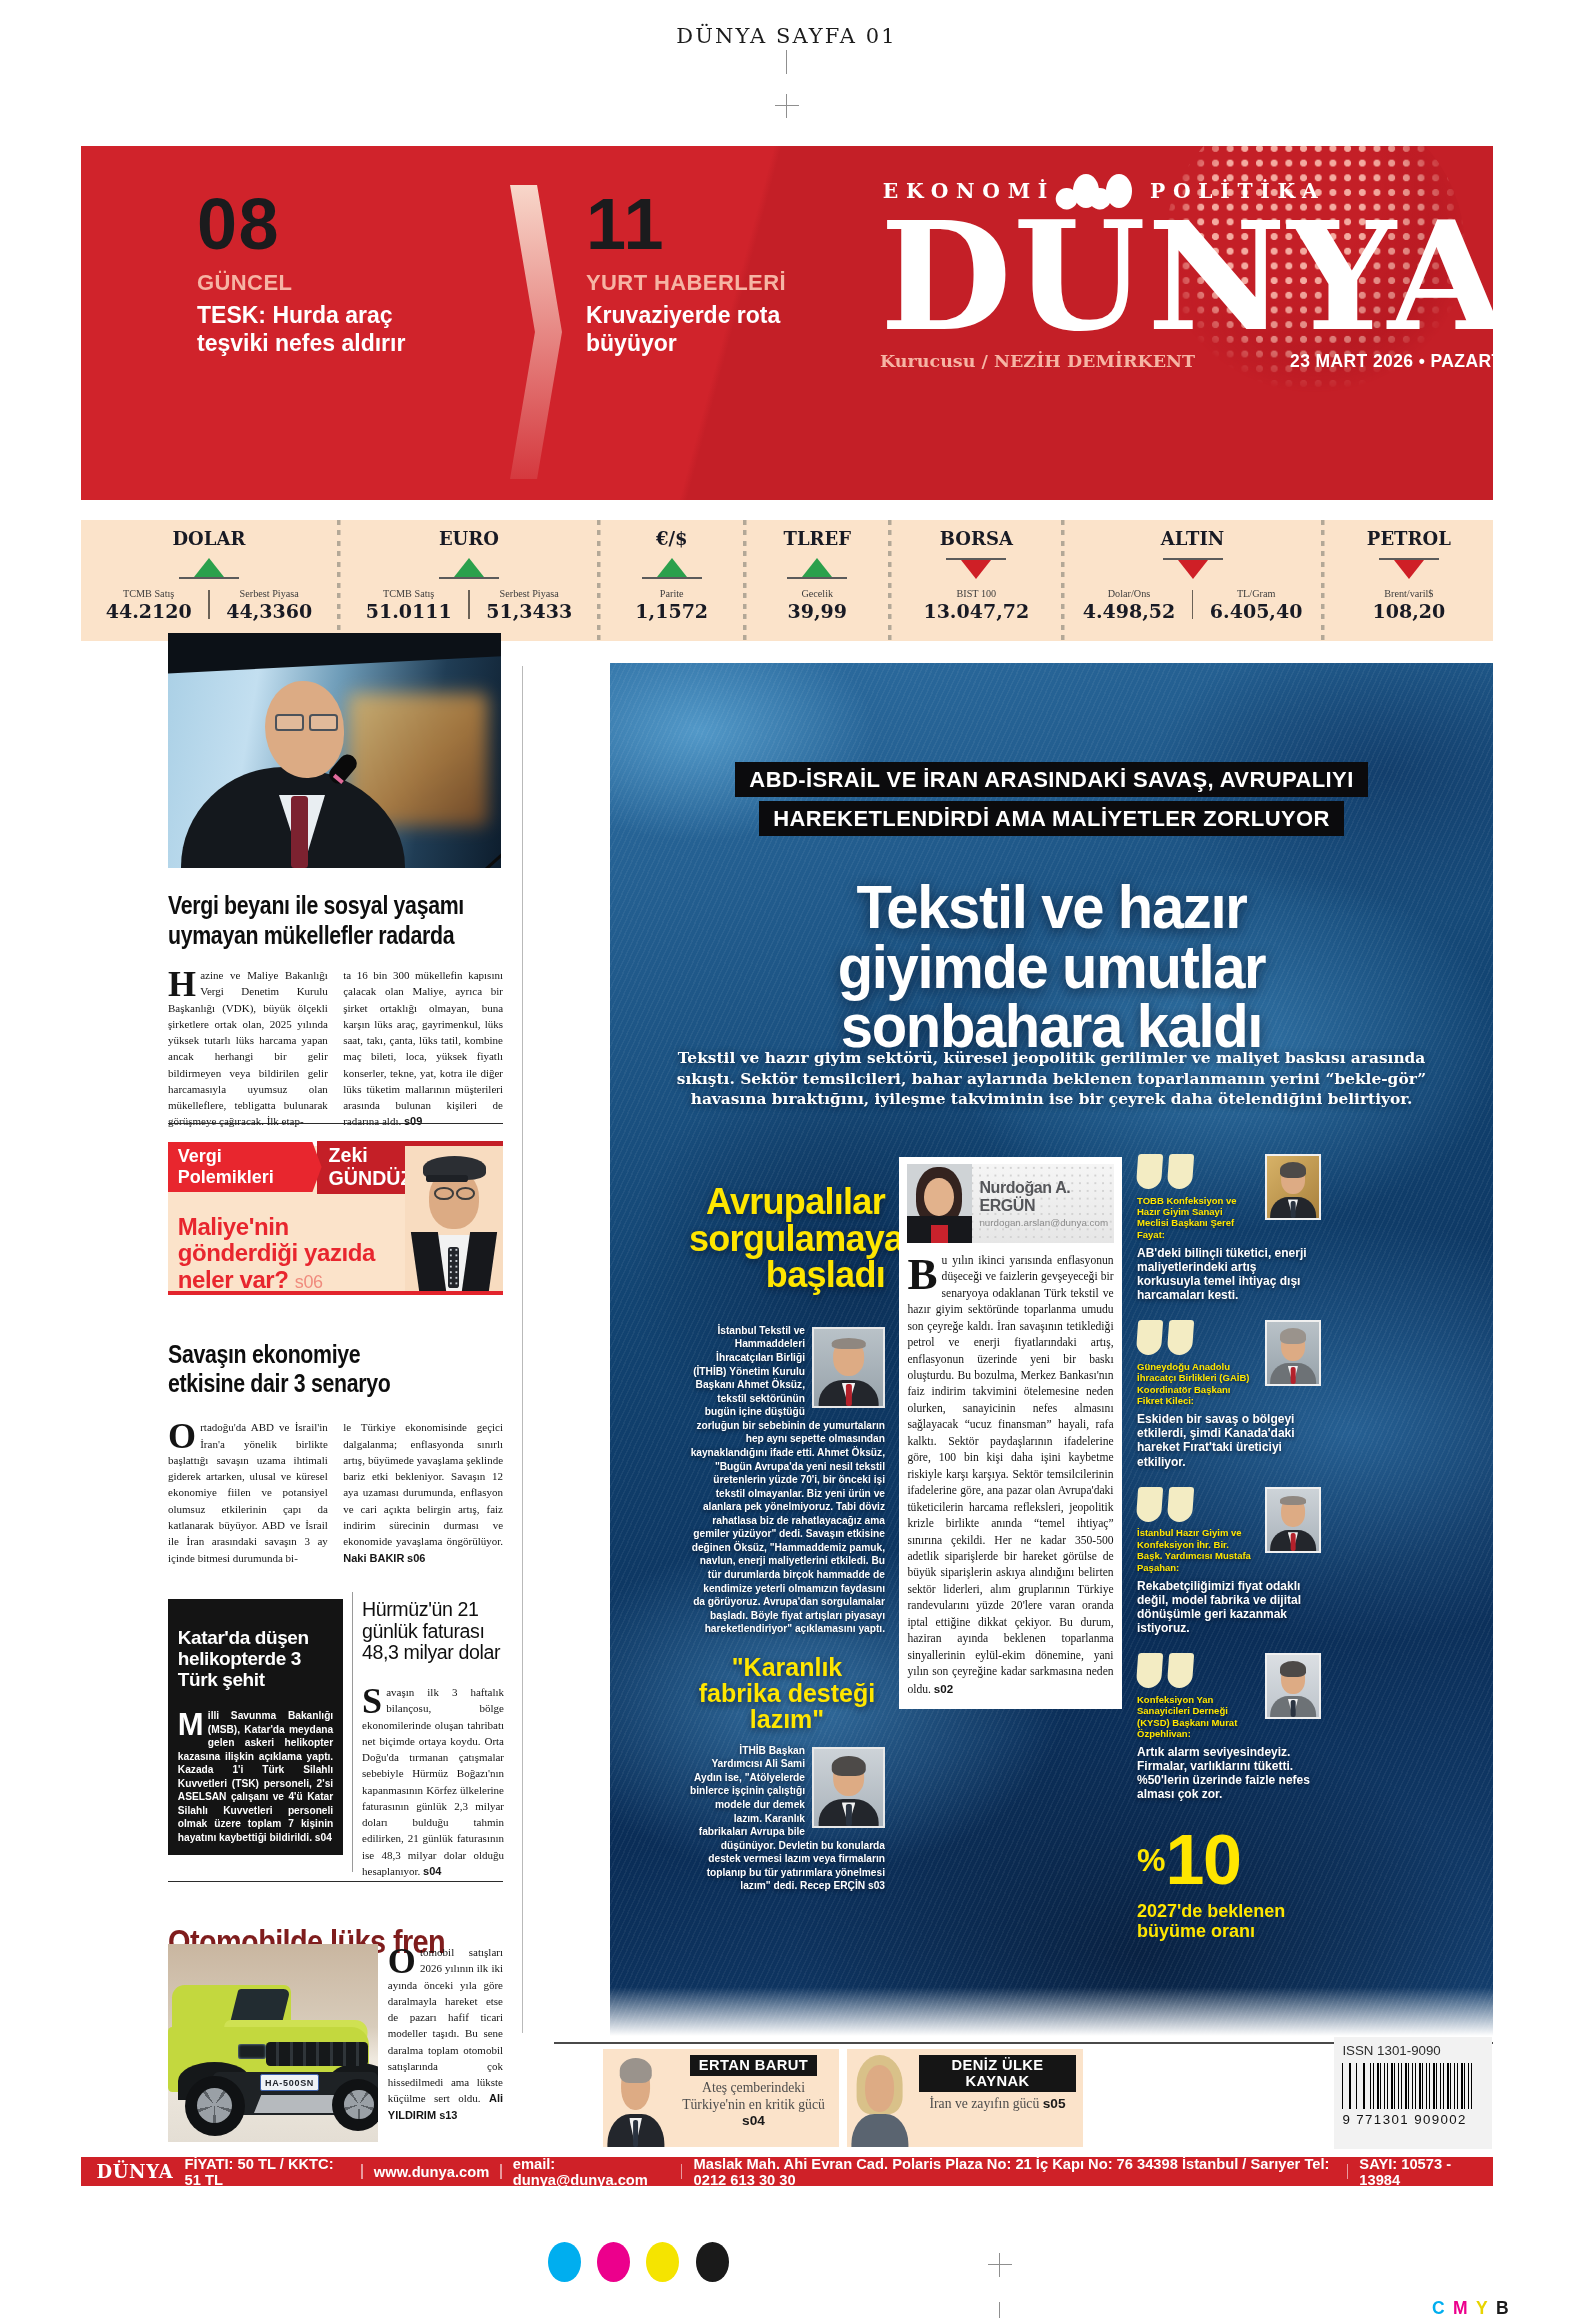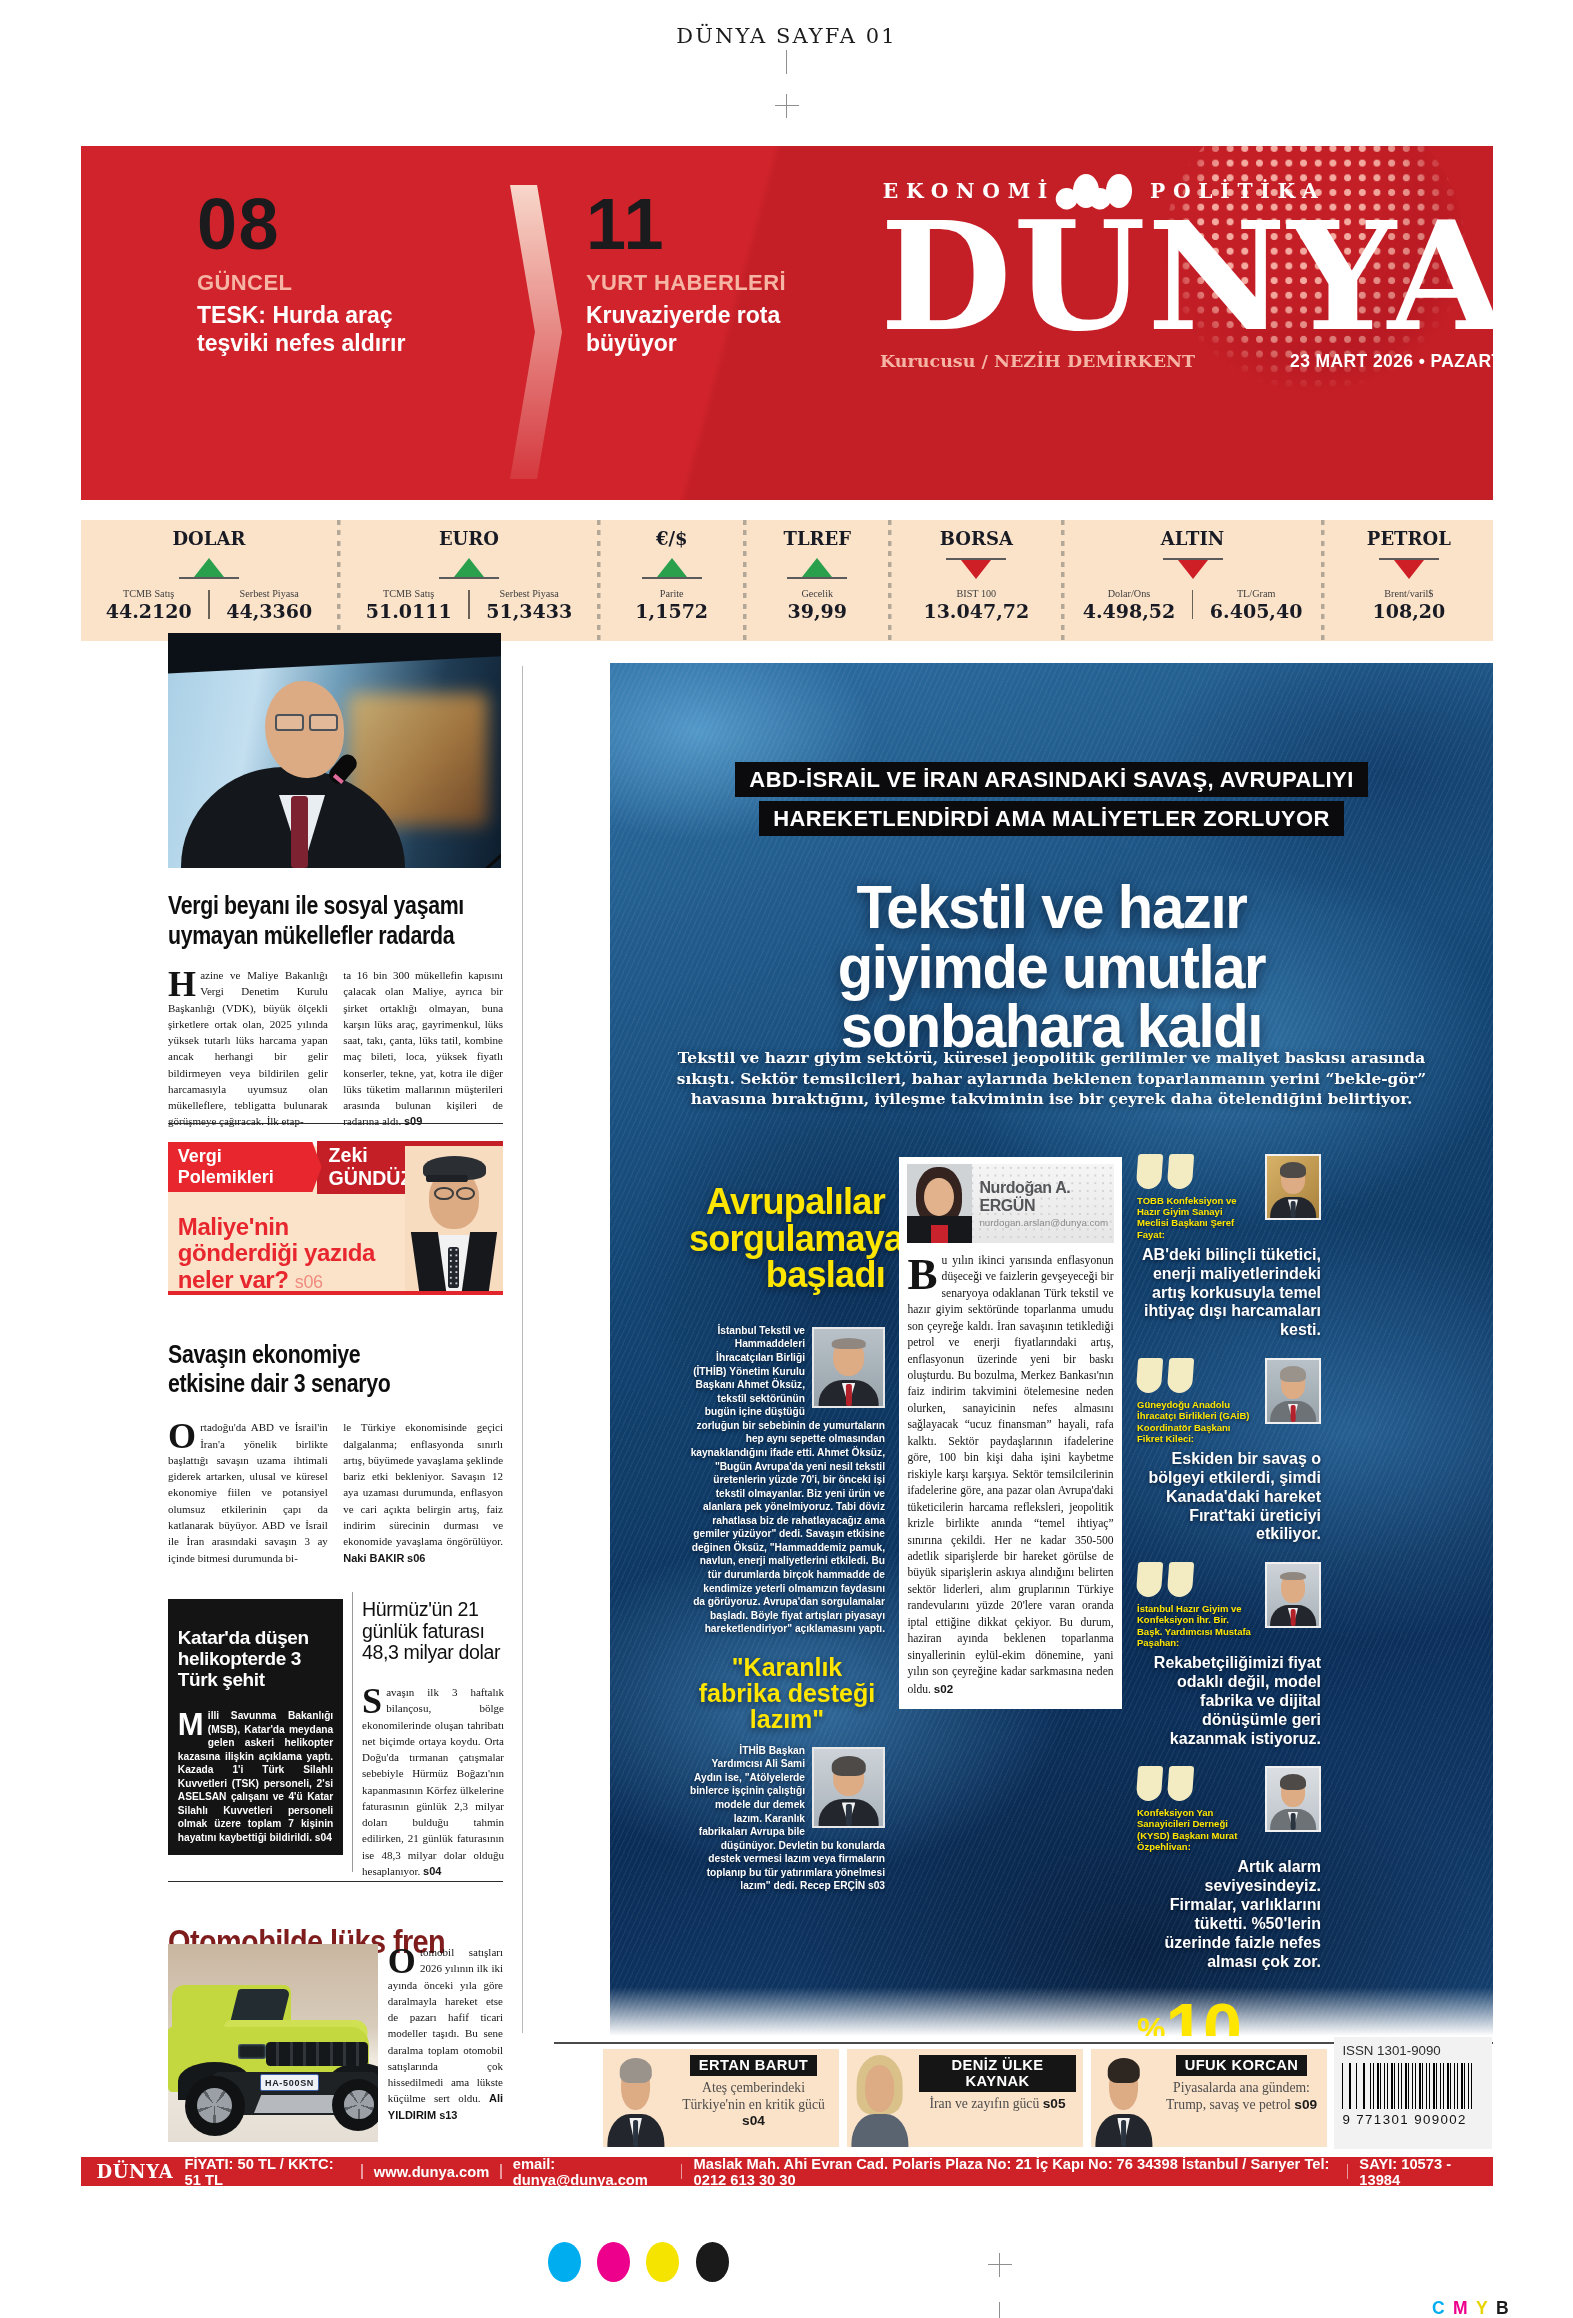--- a/index.html
+++ b/index.html
@@ -236,22 +236,22 @@
 
   .f-colC{position:absolute;left:527px;top:491px;width:184px;color:#fff;}
   .quote{position:relative;margin-bottom:18px;min-height:84px;}
   .q-marks{display:flex;gap:6.3px;margin-bottom:5.6px;}
   .q-marks i{width:25px;height:35px;background:#f3ecc3;border-radius:4.2px 4.2px 15.4px 15.4px;
     transform:skewX(-4deg);}
   .q-photo{position:absolute;right:0;top:0;width:56px;height:66px;border:2.1px solid #f0f0f0;
     overflow:hidden;}
   .q-who{font-size:9.5px;font-weight:bold;line-height:1.2;padding-right:65px;
     text-shadow:0 0.7px 3.5px rgba(2,12,30,.8);}
-  .q-text{margin-top:5.6px;font-size:16px;font-weight:bold;line-height:1.18;
-    text-shadow:0 0.7px 4.2px rgba(2,12,30,.8);text-align:right;}
+  .q-text{margin-top:5.6px;font-size:12px;font-weight:bold;line-height:1.18;
+    text-shadow:0 0.7px 4.2px rgba(2,12,30,.8);}
   .stat{margin-top:7px;}
   .stat .pct{font-size:32px;font-weight:bold;vertical-align:12.6px;}
   .stat .num{font-size:70px;font-weight:bold;letter-spacing:-1.4px;}
   .stat-label{font-size:18px;font-weight:bold;line-height:1.12;margin-top:1.4px;}
 
   
   .ava{position:absolute;inset:0;}
   .ava .bg{position:absolute;inset:0;}
   .ava .head{position:absolute;left:50%;top:14%;width:46%;height:48%;transform:translateX(-50%);
     background:#ddab84;border-radius:46%;}
@@ -735,35 +735,20 @@
         <div class="hair" style="top:6%;height:60%;width:72%;background:#d9c189;"></div>
         <div class="head" style="top:16%;"></div>
         </div>
     </div>
     <div class="ctxt">
       <span class="cname">DENİZ ÜLKE KAYNAK</span>
       <div class="ctitle"><span>İran ve zayıfın gücü </span><b data-name="page-ref">s05</b></div>
     </div>
   </div>
 
-  <div class="ccard" style="left:1091px;width:236px;" data-name="columnist-ufuk-korcan">
-    <div class="cphoto" data-name="ufuk-korcan-photo">
-      <div class="ava">
-          <div class="body"></div>
-          <div class="shirt"></div>
-          <div class="tie tie-dark"></div>
-        <div class="head"></div>
-          <div class="hair" style="background:#2e2620;"></div>
-        </div>
-    </div>
-    <div class="ctxt">
-      <span class="cname">UFUK KORCAN</span>
-      <div class="ctitle"><span>Piyasalarda ana gündem: Trump, savaş ve petrol </span><b data-name="page-ref">s09</b></div>
-    </div>
-  </div>
 
   <div class="issnbox" data-name="issn-barcode-box">
     <div class="issn-label" data-name="issn-label">ISSN 1301-9090</div>
     <div class="bars" data-name="barcode"></div>
     <div class="bcnum" data-name="barcode-number">9 771301 909002</div>
   </div>
 
   <footer class="redfoot" data-name="imprint-bar">
     <span class="brand" data-name="footer-brand">DÜNYA</span>
     <span data-name="footer-price">FİYATI: 50 TL / KKTC: 51 TL</span>

